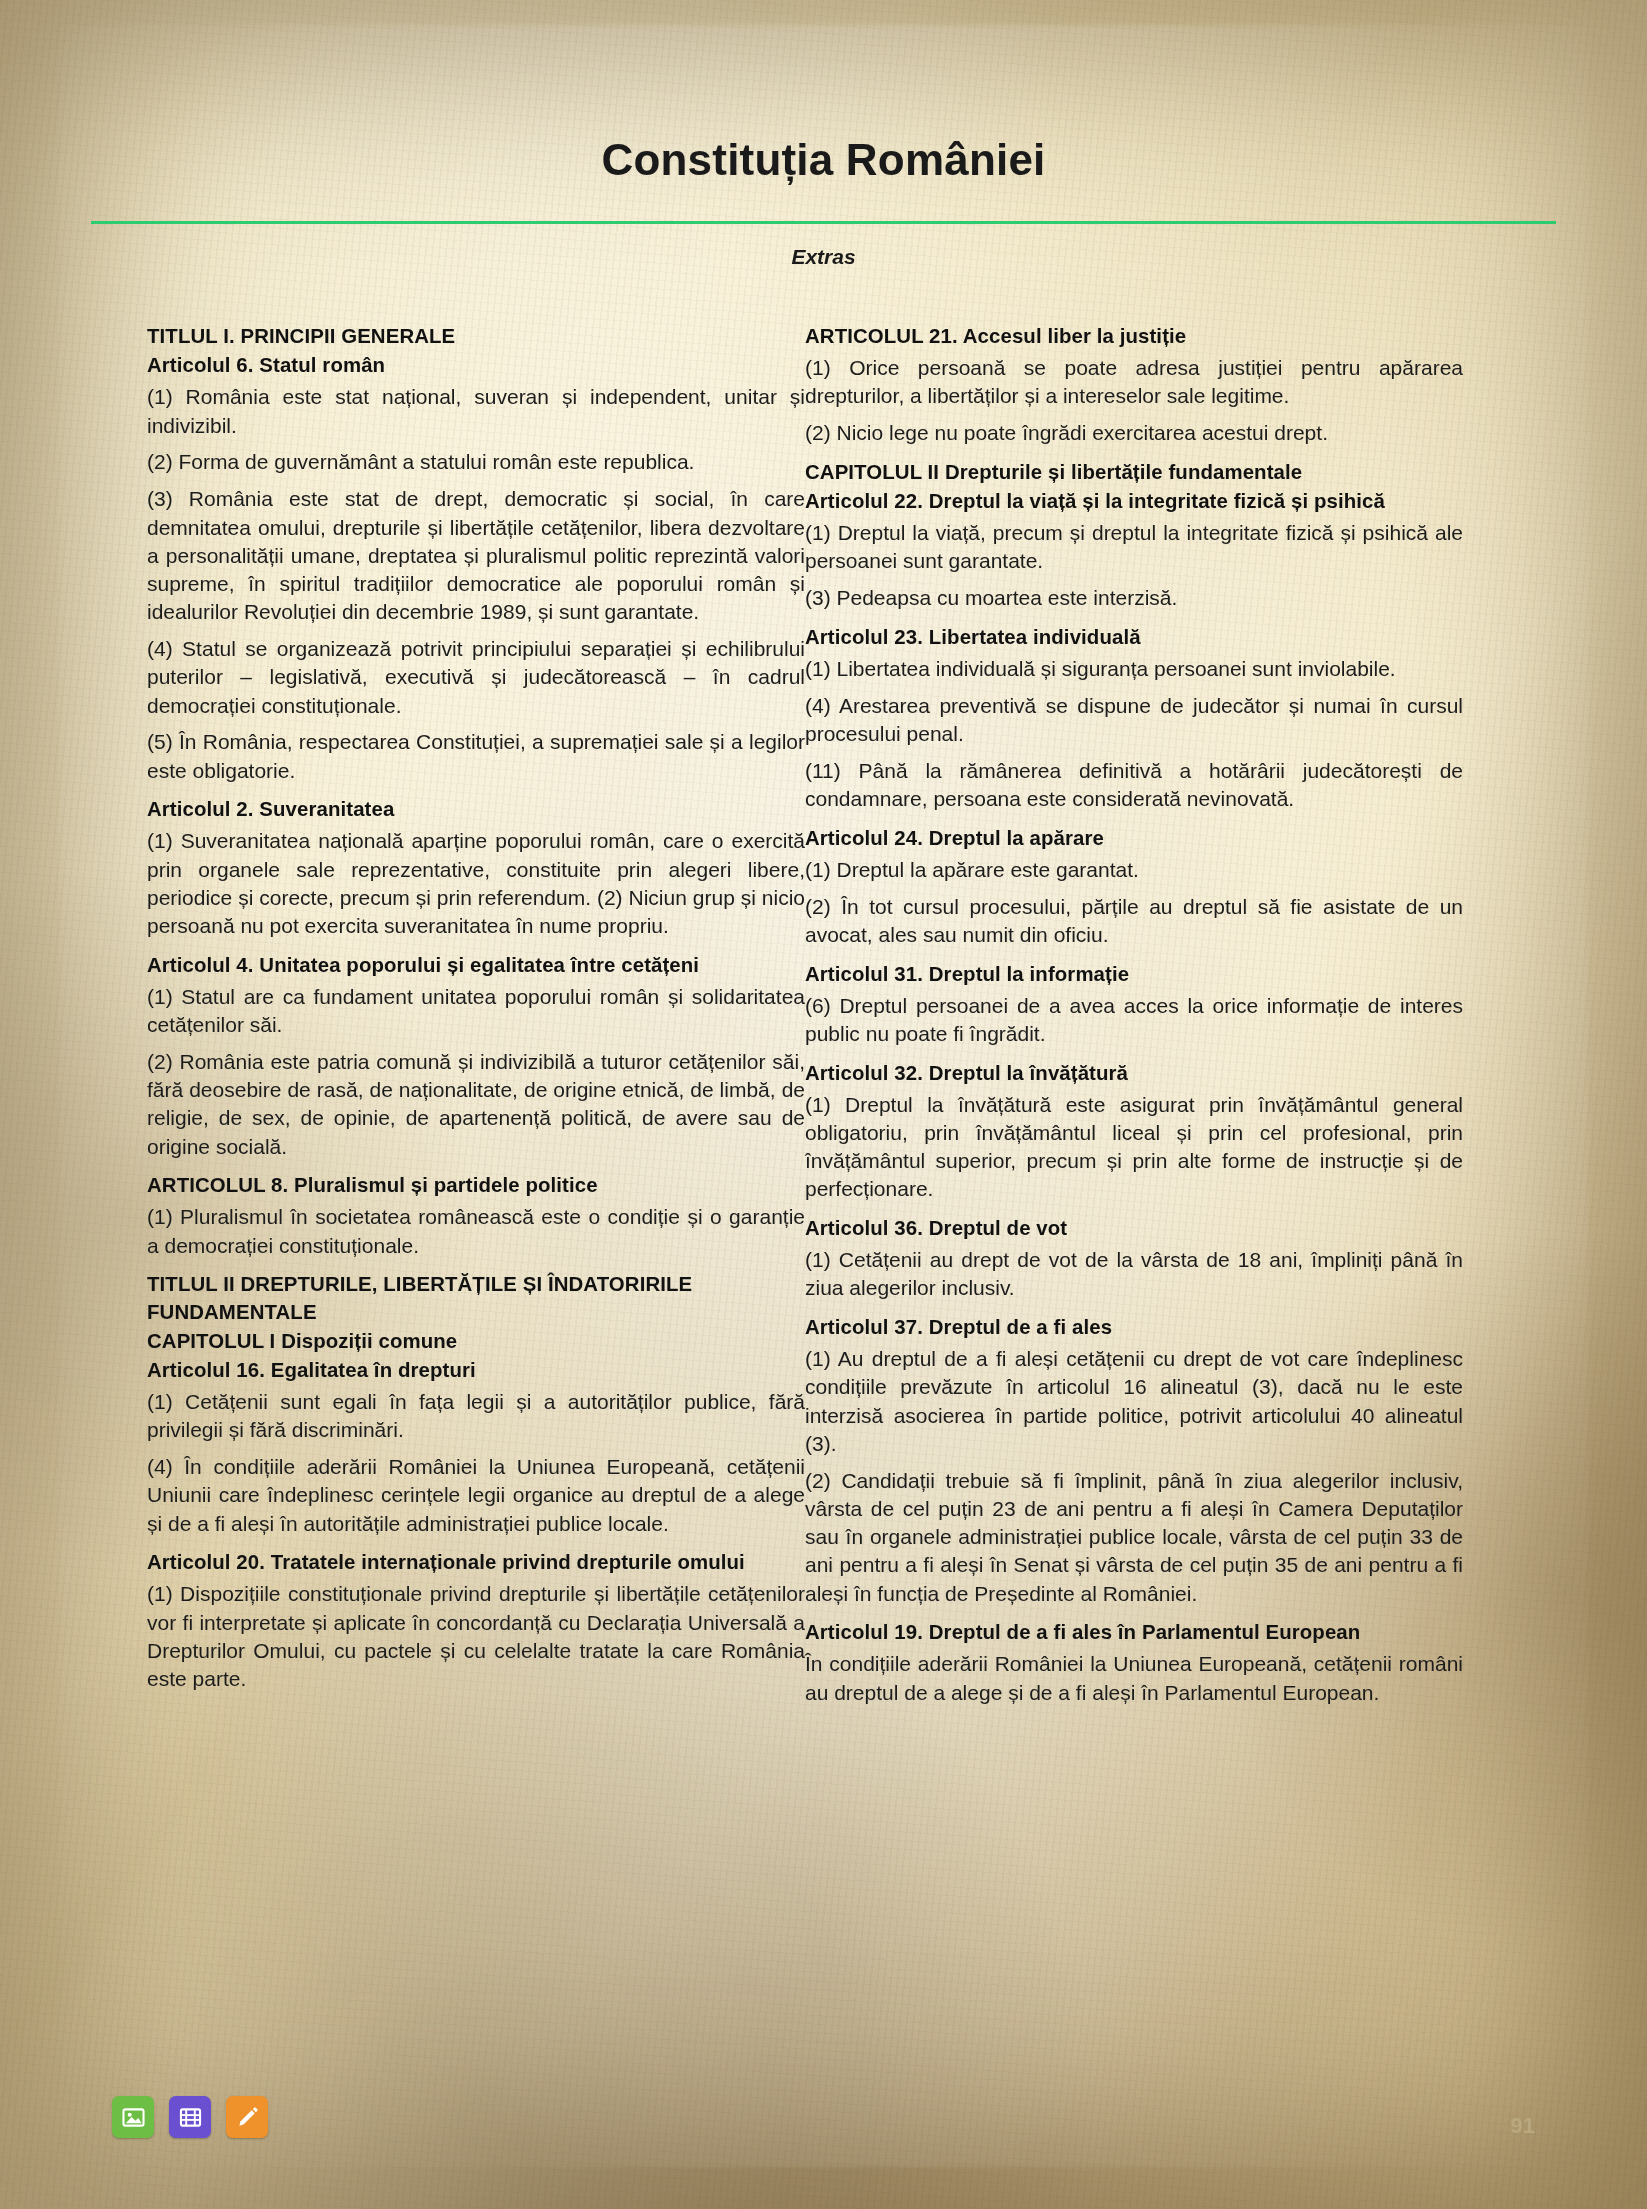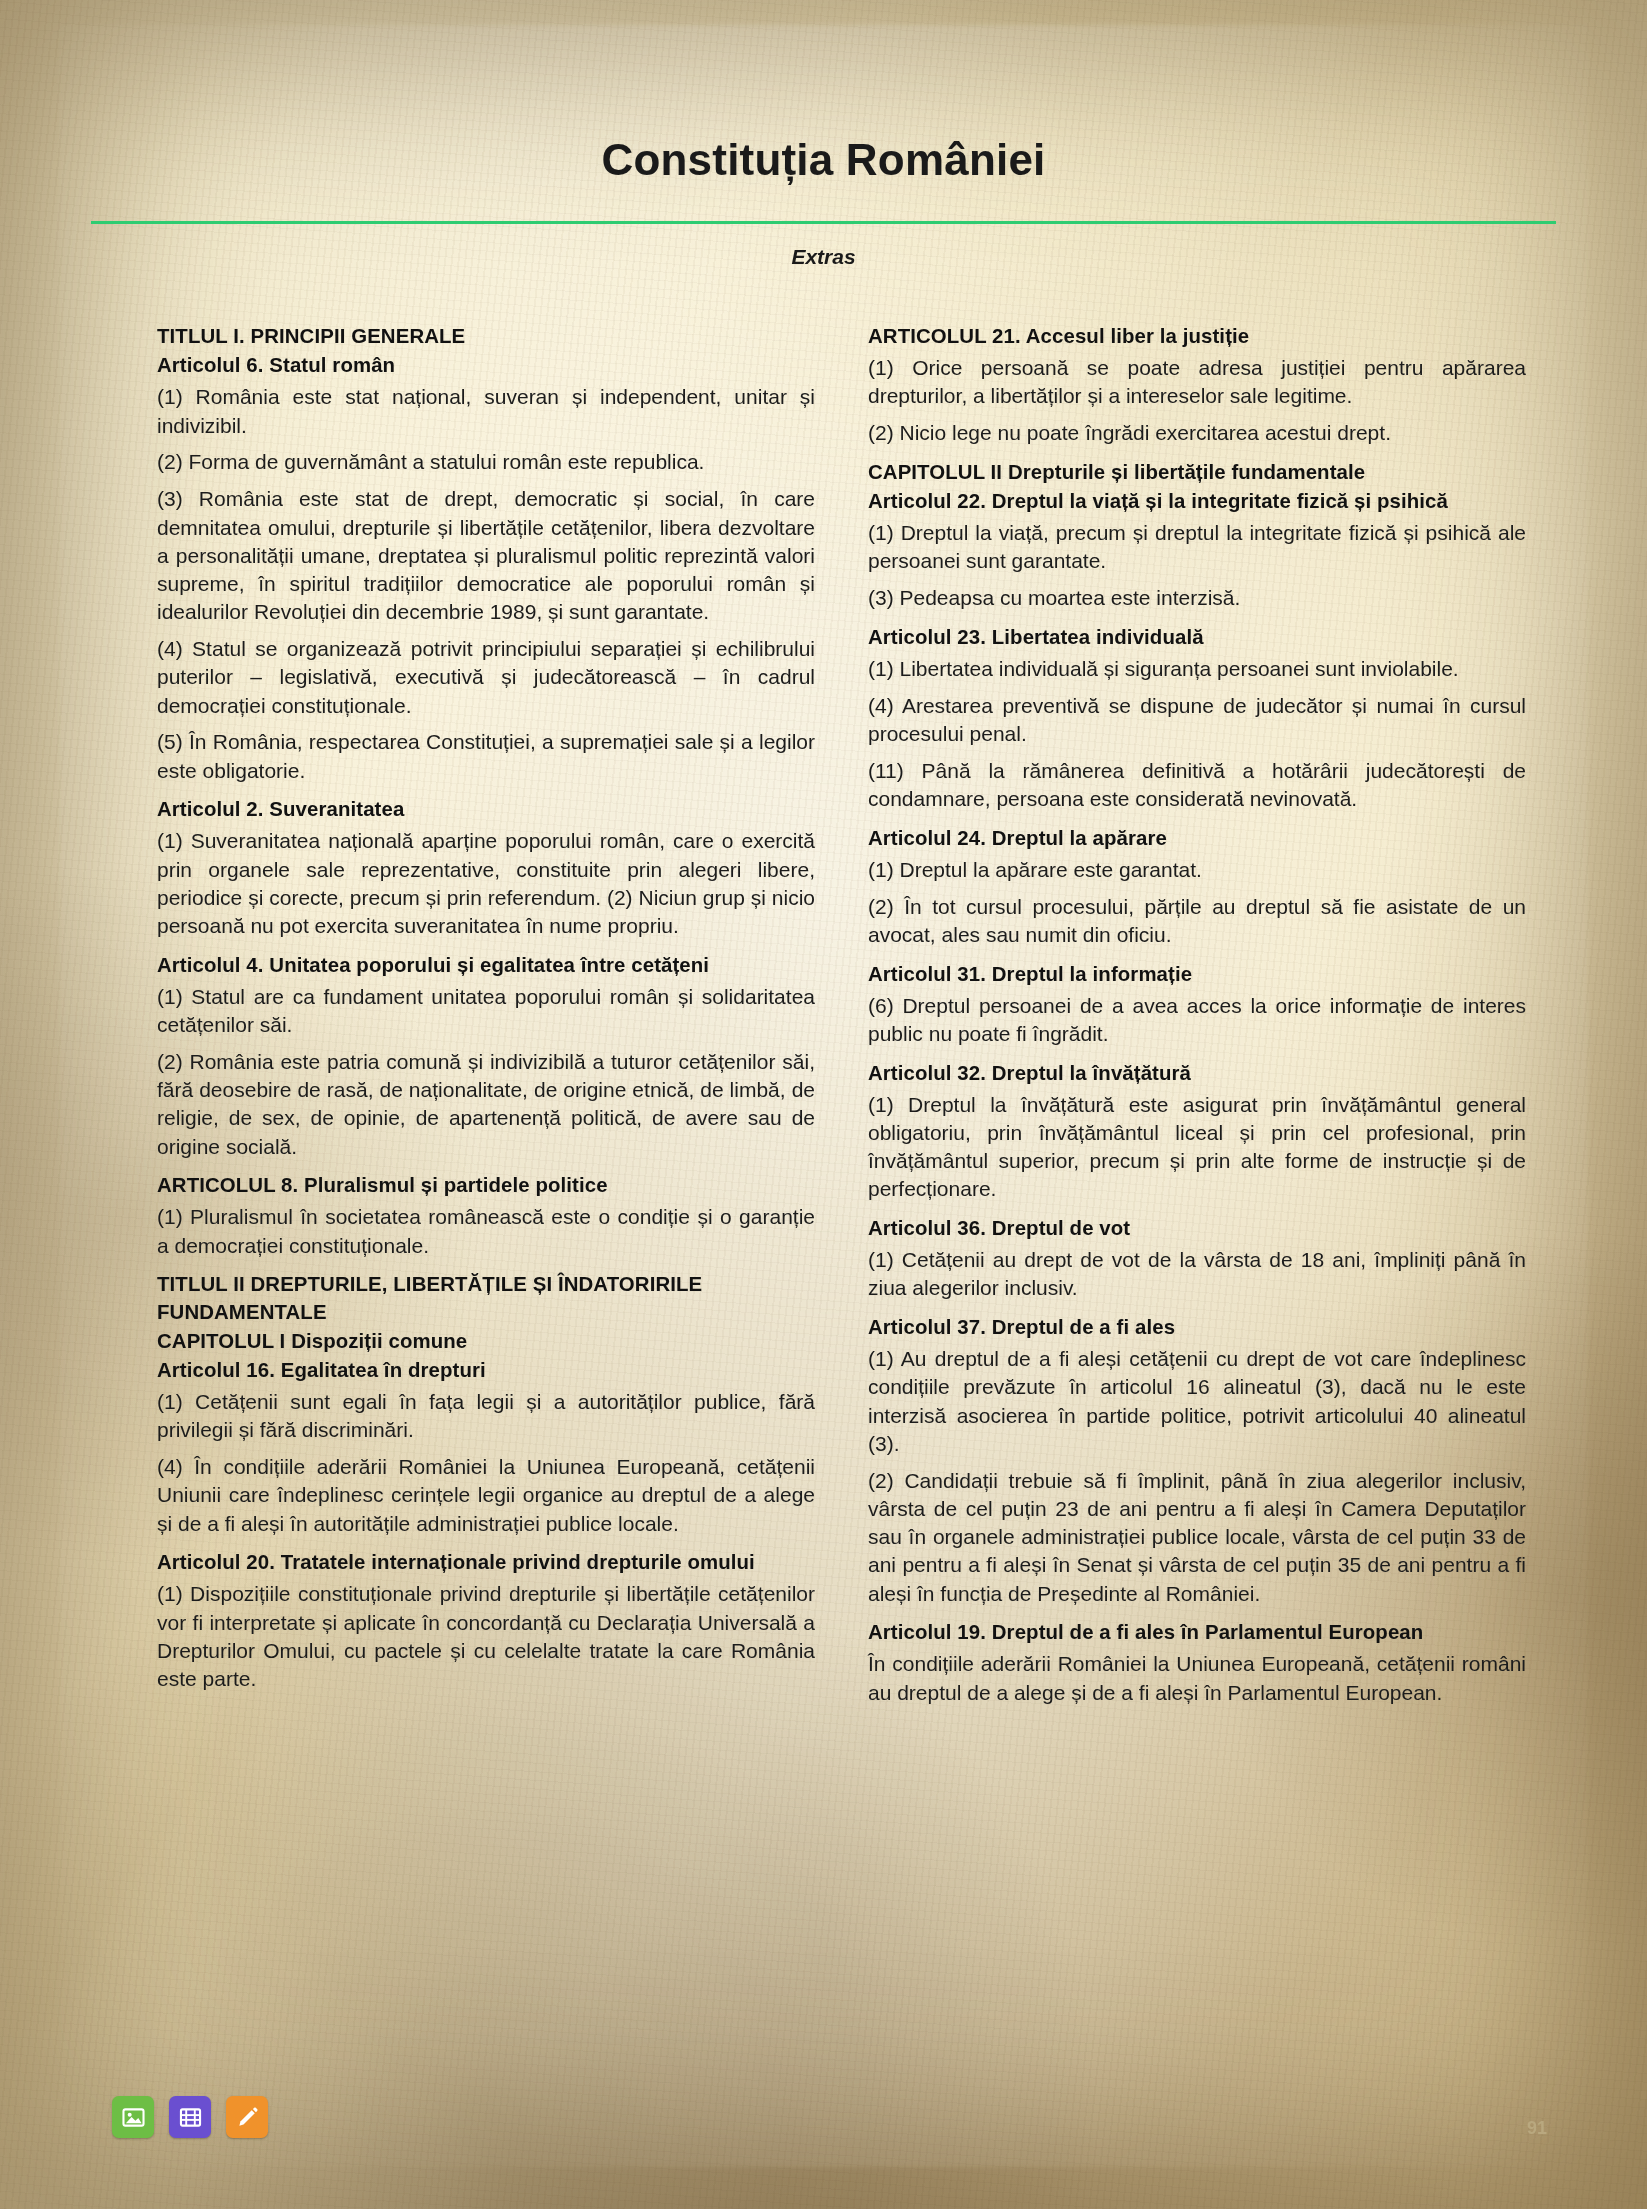--- a/index.html
+++ b/index.html
@@ -93,24 +93,23 @@
     text-align: center;
     font-size: 21px;
     font-weight: bold;
     font-style: italic;
     color: #1a1a1a;
   }
 
   .columns {
     position: absolute;
     top: 323px;
-    left: 157px;
+    left: 147px;
     width: 1370px;
     display: flex;
-    gap: 53px;
   }
   .col {
     width: 658px;
   }
 
   h3.heading {
     margin: 0 0 1.9px 0;
     font-size: 20.4px;
     font-weight: bold;
     color: #111;
@@ -151,23 +150,23 @@
     justify-content: center;
     box-shadow: 0 1px 1.9px rgba(0,0,0,0.25);
   }
   .tb-green { background: #6dbe45; }
   .tb-purple { background: #6a4fd0; }
   .tb-orange { background: #f0922b; }
   .tb-btn svg { display: block; }
 
   .page-num {
     position: absolute;
-    right: 100px;
+    right: 112px;
     bottom: 70px;
-    font-size: 18px;
+    font-size: 22px;
     font-weight: bold;
     color: #b9a87f;
   }
 </style>
 </head>
 <body>
 
 <div class="page">
   <div class="sheet"></div>
   <div class="grain"></div>

